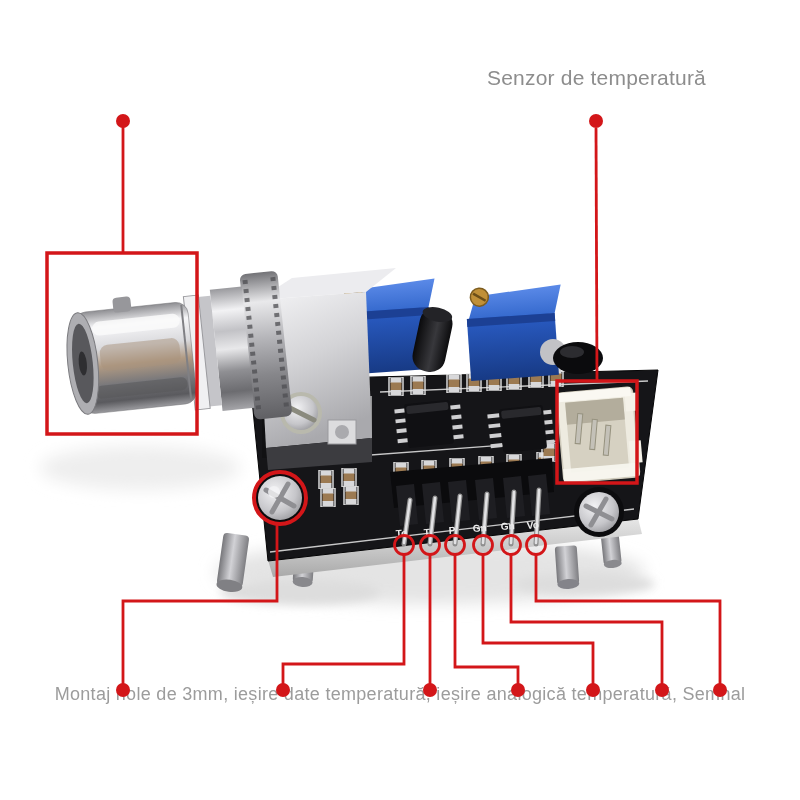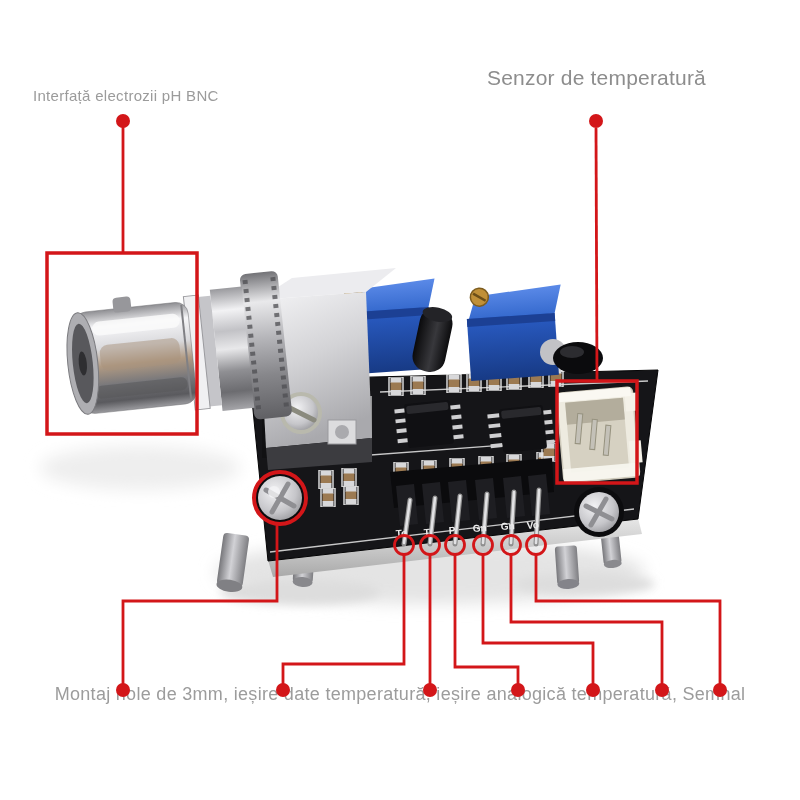--- a/index.html
+++ b/index.html
@@ -12,21 +12,20 @@
            font-size:18px;letter-spacing:.3px;z-index:1;}
   #cap1{top:684px;}
   #cap2{top:709px;}
   #photo{position:absolute;left:0;top:0;z-index:2;pointer-events:none;}
 </style>
 </head>
 <body>
 
 <div id="stage">
 
-  <div id="lbl-bnc" class="lbl">Interfață electrozii pH BNC</div>
   <div id="lbl-temp" class="lbl">Senzor de temperatură</div>
   <div id="cap1" class="caption">Montaj hole de 3mm, ieșire date temperatură, ieșire analogică temperatură, Semnal</div>
 
   <svg id="photo" width="800" height="800" viewBox="0 0 800 800">
     <defs>
       <filter id="blur8" x="-40%" y="-40%" width="180%" height="180%">
           <feGaussianBlur stdDeviation="8"></feGaussianBlur>
         </filter>
       <filter id="blur5" x="-40%" y="-40%" width="180%" height="180%">
           <feGaussianBlur stdDeviation="5"></feGaussianBlur>

